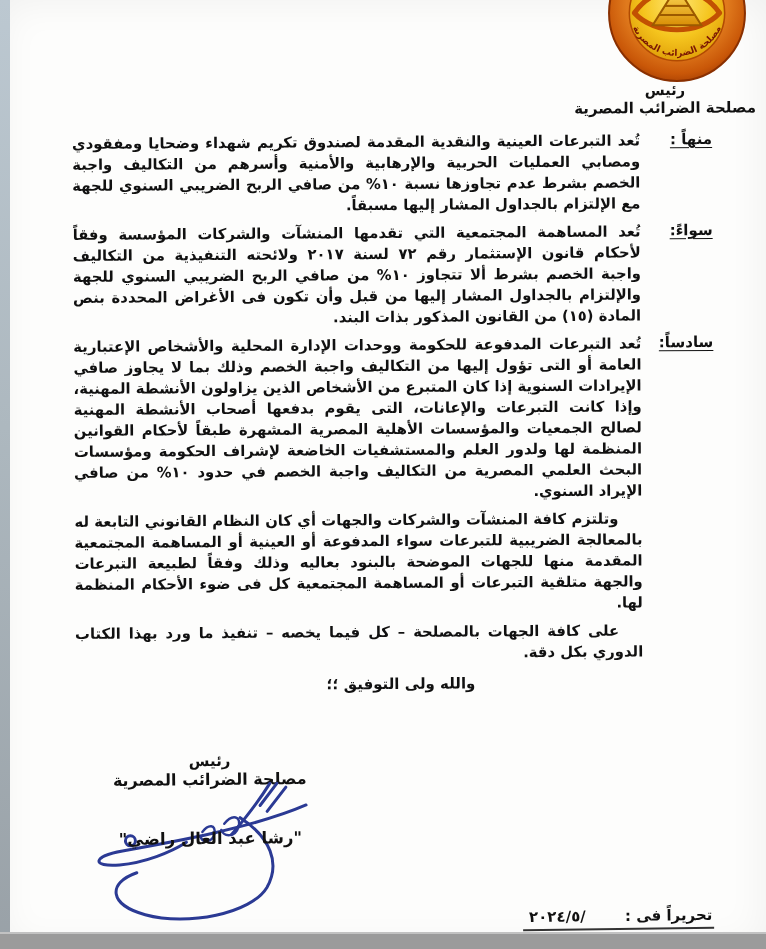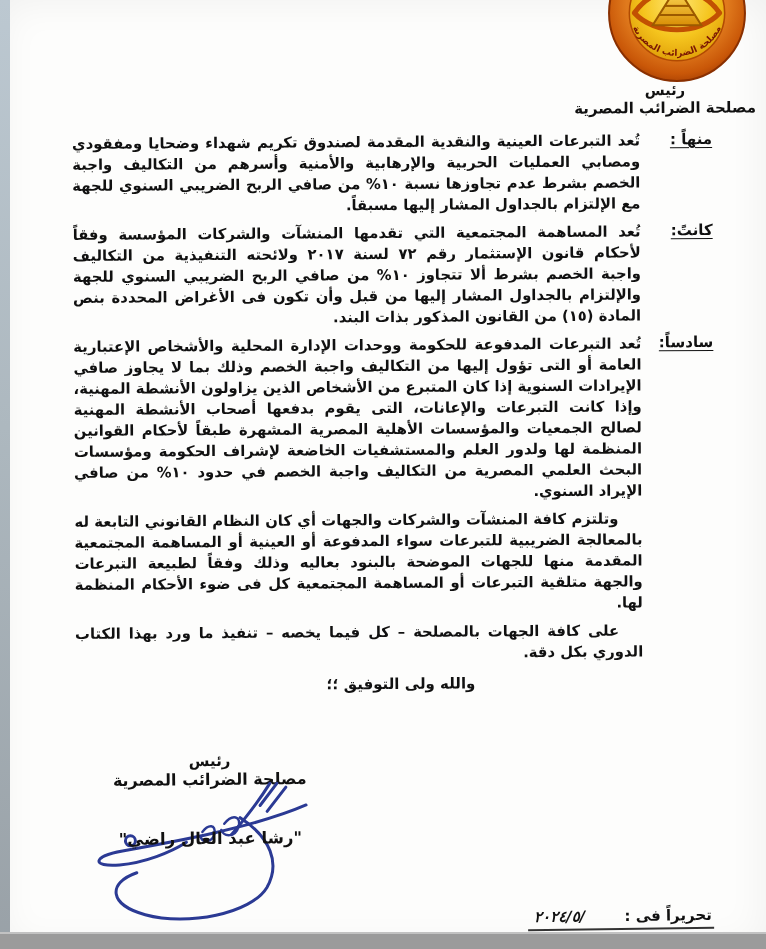--- a/index.html
+++ b/index.html
@@ -40,21 +40,21 @@
   .sig-t1{font-weight:bold;font-size:15px;}
   .sig-t2{font-weight:bold;font-size:16px;letter-spacing:.3px;}
   .sig-name{font-weight:bold;font-size:16.5px;margin-top:40px;
     position:relative;z-index:2;}
   .sig-scribble{position:absolute;top:28px;left:-8px;width:270px;height:150px;
     z-index:1;pointer-events:none;}
   
   .footer-date{position:absolute;right:52px;bottom:19px;direction:rtl;
     font-weight:bold;font-size:15px;border-bottom:2px solid #333;
     padding:0 2px 3px 6px;transform:rotate(-0.7deg);}
-  .footer-date .val{margin-right:34px;letter-spacing:1px;font-style:italic;}
+  .footer-date .val{margin-right:34px;letter-spacing:1px;}
 </style>
 </head>
 <body>
 
 <div class="scan">
 
   <div class="edge-left"></div>
 
   <div class="logo">
     <svg viewBox="0 0 140 140" width="142" height="142">
@@ -93,21 +93,21 @@
   </div>
 
   <div class="content">
 
     <div class="clause">
       <div class="clause-label">منهاً :</div>
       <div class="clause-text">تُعد التبرعات العينية والنقدية المقدمة لصندوق تكريم شهداء وضحايا ومفقودي ومصابي العمليات الحربية والإرهابية والأمنية وأسرهم من التكاليف واجبة الخصم بشرط عدم تجاوزها نسبة ١٠% من صافي الربح الضريبي السنوي للجهة مع الإلتزام بالجداول المشار إليها مسبقاً.</div>
     </div>
 
     <div class="clause">
-      <div class="clause-label">كانتً:</div>
+      <div class="clause-label">سواءً:</div>
       <div class="clause-text">تُعد المساهمة المجتمعية التي تقدمها المنشآت والشركات المؤسسة وفقاً لأحكام قانون الإستثمار رقم ٧٢ لسنة ٢٠١٧ ولائحته التنفيذية من التكاليف واجبة الخصم بشرط ألا تتجاوز ١٠% من صافي الربح الضريبي السنوي للجهة والإلتزام بالجداول المشار إليها من قبل وأن تكون فى الأغراض المحددة بنص المادة (١٥) من القانون المذكور بذات البند.</div>
     </div>
 
     <div class="clause">
       <div class="clause-label">سادساً:</div>
       <div class="clause-text">تُعد التبرعات المدفوعة للحكومة ووحدات الإدارة المحلية والأشخاص الإعتبارية العامة أو التى تؤول إليها من التكاليف واجبة الخصم وذلك بما لا يجاوز صافي الإيرادات السنوية إذا كان المتبرع من الأشخاص الذين يزاولون الأنشطة المهنية، وإذا كانت التبرعات والإعانات، التى يقوم بدفعها أصحاب الأنشطة المهنية لصالح الجمعيات والمؤسسات الأهلية المصرية المشهرة طبقاً لأحكام القوانين المنظمة لها ولدور العلم والمستشفيات الخاضعة لإشراف الحكومة ومؤسسات البحث العلمي المصرية من التكاليف واجبة الخصم في حدود ١٠% من صافي الإيراد السنوي.</div>
     </div>
 
     <p class="closing">وتلتزم كافة المنشآت والشركات والجهات أي كان النظام القانوني التابعة له بالمعالجة الضريبية للتبرعات سواء المدفوعة أو العينية أو المساهمة المجتمعية المقدمة منها للجهات الموضحة بالبنود بعاليه وذلك وفقاً لطبيعة التبرعات والجهة متلقية التبرعات أو المساهمة المجتمعية كل فى ضوء الأحكام المنظمة لها.</p>
     <p class="closing">على كافة الجهات بالمصلحة – كل فيما يخصه – تنفيذ ما ورد بهذا الكتاب الدوري بكل دقة.</p>

